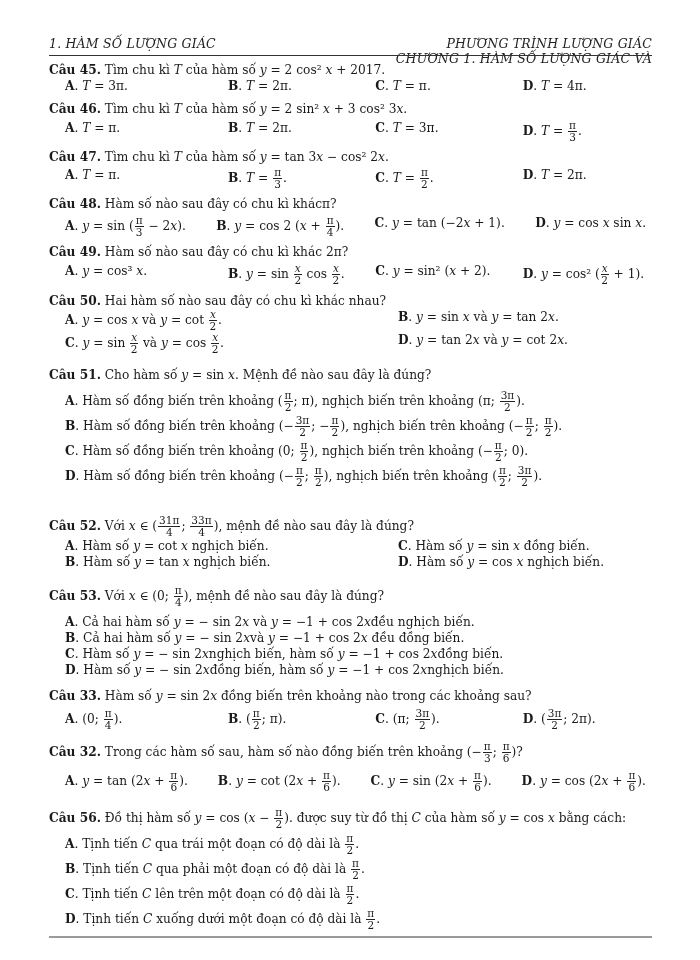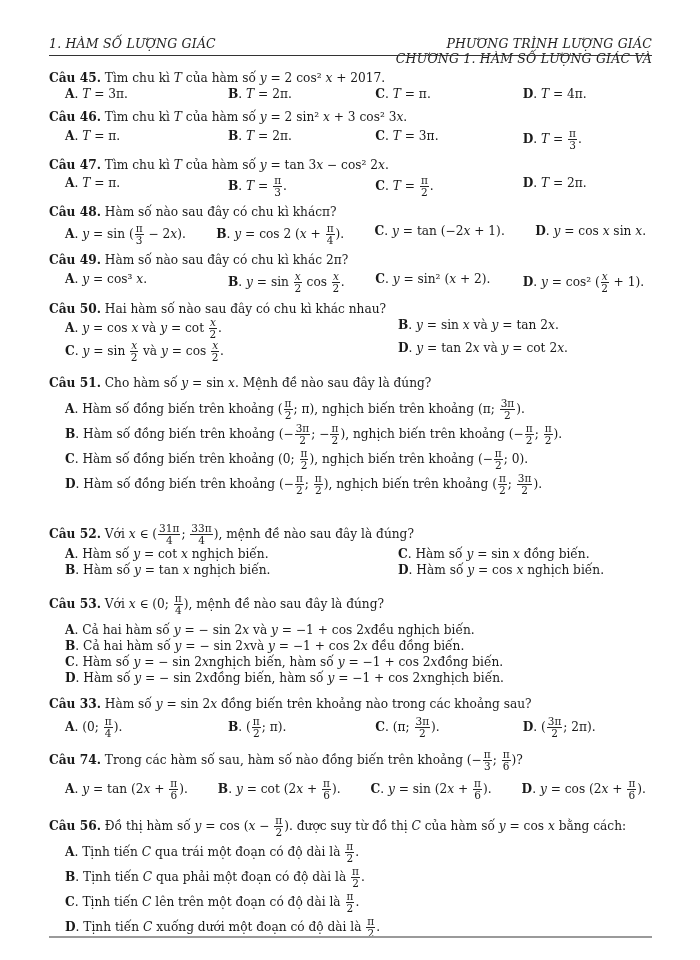--- a/index.html
+++ b/index.html
@@ -4,21 +4,21 @@
 <style>
   html, body { margin: 0; padding: 0; background: #ffffff; }
   body { width: 700px; height: 960px; position: relative; overflow: hidden;
          font-family: "DejaVu Serif", "Liberation Serif", serif; color: #1a1a1a; font-size: 12.2px; }
   .page { position: absolute; left: 49px; top: 0; width: 603px; }
   .hdr { position: absolute; left: 0; width: 603px; font-style: italic; font-size: 12.5px; letter-spacing: 0.2px; color: #222; }
   .hdr-right1 { top: 19px; text-align: right; margin-top: 32px; }
   .hdr-row2 { top: 36px; display: flex; justify-content: space-between; }
   .hdr-rule { position: absolute; left: 0; top: 55px; width: 603px; height: 1px; background: #333; }
   .q { position: absolute; left: 0; width: 603px; }
-  .qt { white-space: nowrap; line-height: 16px; margin-top: 8px; }
+  .qt { white-space: nowrap; line-height: 16px; }
   .qt b, .opt b { font-weight: bold; }
   .opts4 { display: flex; line-height: 16px; }
   .opts4 .opt { width: 148px; padding-left: 16px; box-sizing: border-box; white-space: nowrap; }
   .opts4 .opt:nth-child(1) { width: 166px; }
   .opts4 .opt:nth-child(2) { width: 150px; }
   .opts4 .opt:nth-child(3) { width: 150px; }
   .opts2 { display: grid; grid-template-columns: 333px 270px; line-height: 16px; }
   .opts2 .opt { padding-left: 16px; white-space: nowrap; }
   .opts1 .opt { padding-left: 16px; white-space: nowrap; line-height: 16px; }
   .opts-inline { display: flex; justify-content: space-between; padding-left: 16px; padding-right: 6px; white-space: nowrap; line-height: 16px; }
@@ -223,21 +223,21 @@
             <span>2</span>
           </span>).</div>
       <div class="opt"><b>D</b>. (<span class="frac">
             <span>3π</span>
             <span>2</span>
           </span>; 2π).</div>
     </div>
   </div>
 
   <div class="q" style="top:741px">
-    <div class="qt"><b>Câu 74.</b> Trong các hàm số sau, hàm số nào đồng biến trên khoảng (−<span class="frac">
+    <div class="qt"><b>Câu 32.</b> Trong các hàm số sau, hàm số nào đồng biến trên khoảng (−<span class="frac">
           <span>π</span>
           <span>3</span>
         </span>; <span class="frac">
           <span>π</span>
           <span>6</span>
         </span>)?</div>
     <div class="opts-inline" style="margin-top:6px">
       <span><b>A</b>. <i class="m">y</i> = tan (2<i class="m">x</i> + <span class="frac">
             <span>π</span>
             <span>6</span>

